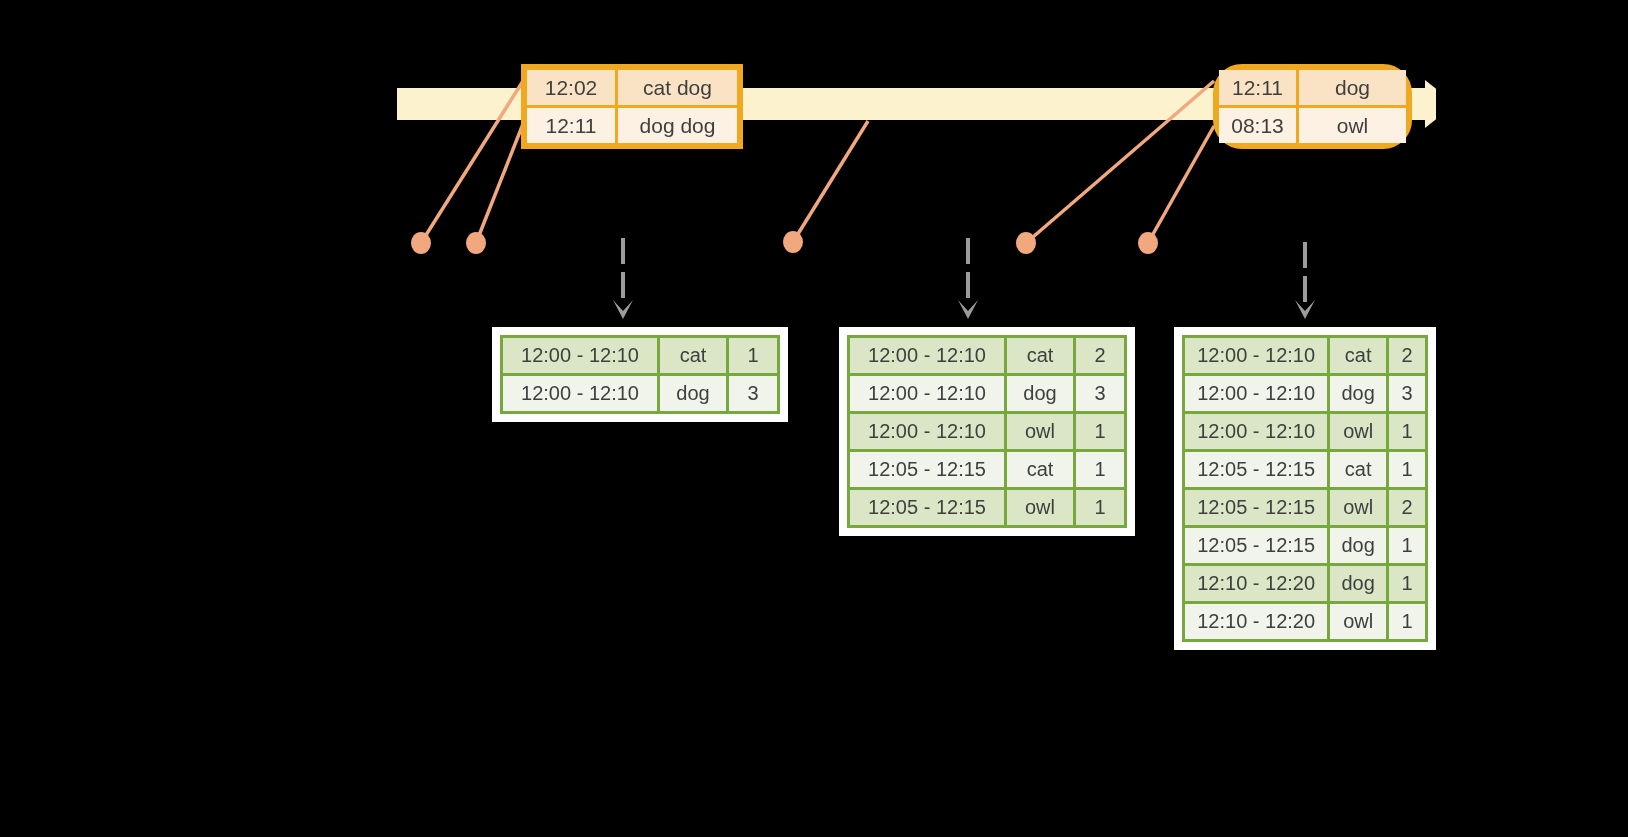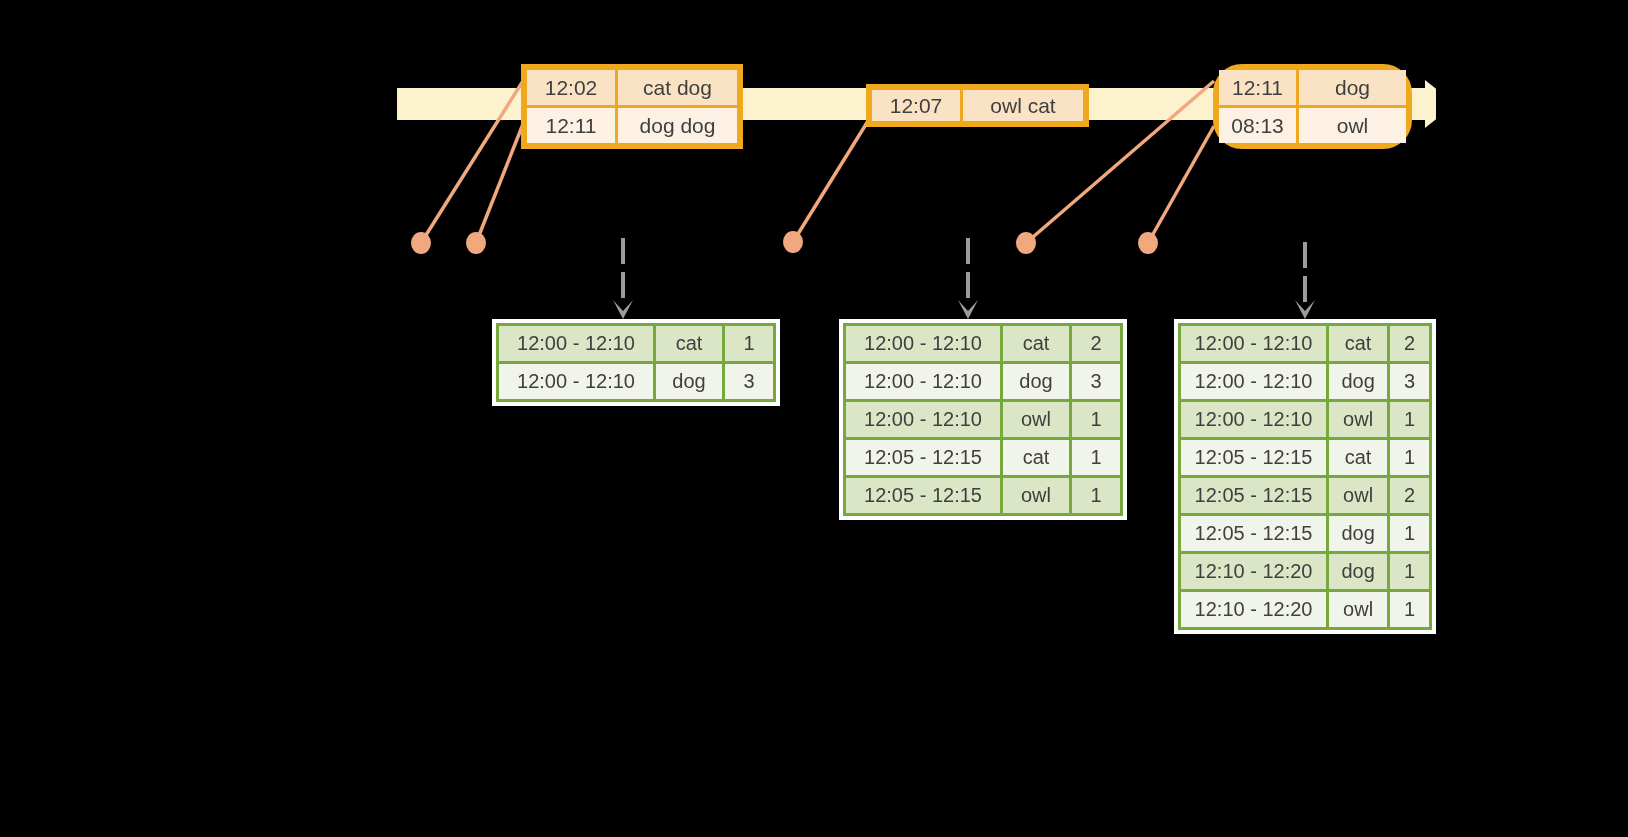--- a/index.html
+++ b/index.html
@@ -19,21 +19,21 @@
   .event-table td{height:35px;}
   .ev1{left:521px;top:64px;}
   .ev1 td:first-child{width:80px;} .ev1 td:last-child{width:111px;margin-left:6px;}
   .ev2{left:866px;top:84px;}
   .ev2 td{height:31px;}
   .ev2 td:first-child{width:80px;} .ev2 td:last-child{width:112px;}
   .ev3{left:1213px;top:64px;border-radius:29px;}
   .ev3 td:first-child{width:69px;} .ev3 td:last-child{width:99px;}
 
   
-  .result-table{background:#77a83e;border:4px solid #ffffff;}
+  .result-table{background:#77a83e;border:8px solid #ffffff;margin-top:8px;}
   .result-table tr:nth-child(odd) td{background:#dae6c5;}
   .result-table tr:nth-child(even) td{background:#f0f4ea;}
   .result-table td{height:35px;font-size:20px;}
   .result-table td:nth-child(1){width:146px;}
   .result-table td:nth-child(2){width:58px;text-align:center;}
   .result-table td:nth-child(3){width:40px;}
   .resA{left:492px;top:319px;}
   .resB{left:839px;top:319px;}
   .resC{left:1174px;top:319px;}
 </style>
@@ -77,28 +77,20 @@
 
   <table class="event-table ev1">
       <tbody>
         <tr>
           <td>12:02</td>
           <td>cat dog</td>
         </tr>
         <tr>
           <td>12:11</td>
           <td>dog dog</td>
-        </tr>
-      </tbody>
-    </table>
-  <table class="event-table ev2">
-      <tbody>
-        <tr>
-          <td>12:07</td>
-          <td>owl cat</td>
         </tr>
       </tbody>
     </table>
   <table class="event-table ev3">
       <tbody>
         <tr>
           <td>12:11</td>
           <td>dog</td>
         </tr>
         <tr>

